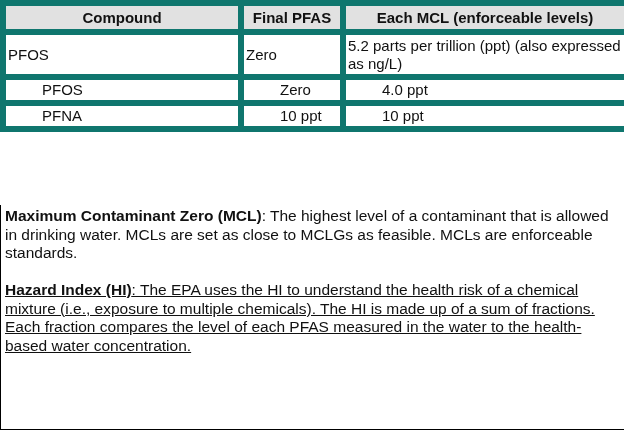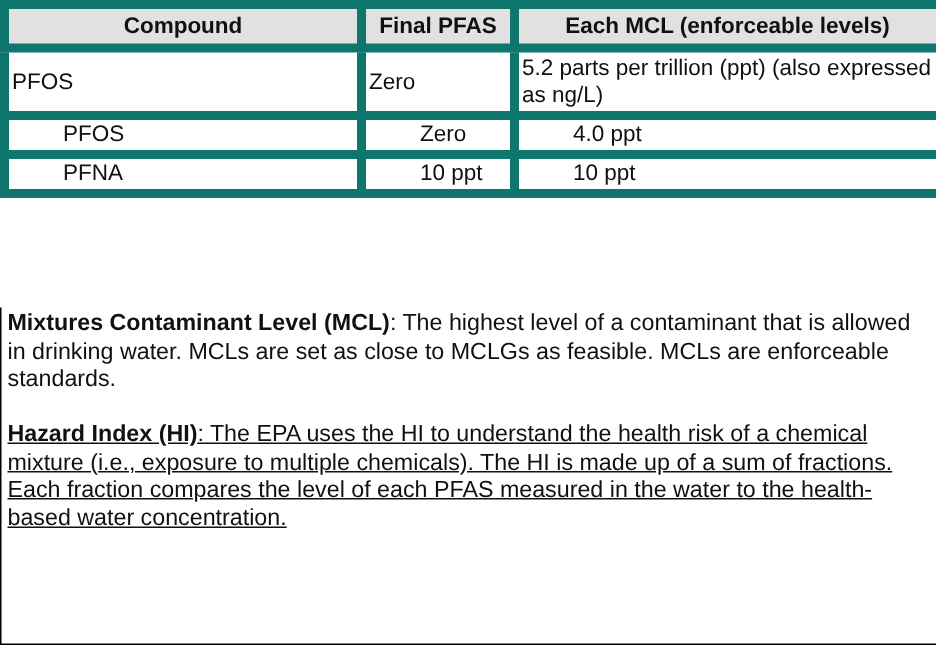--- a/index.html
+++ b/index.html
@@ -47,15 +47,15 @@
     </tr>
     <tr class="r-small">
       <td>PFNA</td>
       <td>10 ppt</td>
       <td>10 ppt</td>
     </tr>
   </tbody>
 </table>
 
 <div class="notes">
-  <p class="note"><b>Mixtures Contaminant Level (MCL)</b><span>: The highest level of a contaminant that is allowed in drinking water. MCLs are set as close to MCLGs as feasible. MCLs are enforceable standards.</span></p>
+  <p class="note"><b>Maximum Contaminant Zero (MCL)</b><span>: The highest level of a contaminant that is allowed in drinking water. MCLs are set as close to MCLGs as feasible. MCLs are enforceable standards.</span></p>
   <p class="note"><b>Hazard Index (HI)</b><span>: The EPA uses the HI to understand the health risk of a chemical mixture (i.e., exposure to multiple chemicals). The HI is made up of a sum of fractions. Each fraction compares the level of each PFAS measured in the water to the health-based water concentration.</span></p>
 </div>
 
 </body></html>

